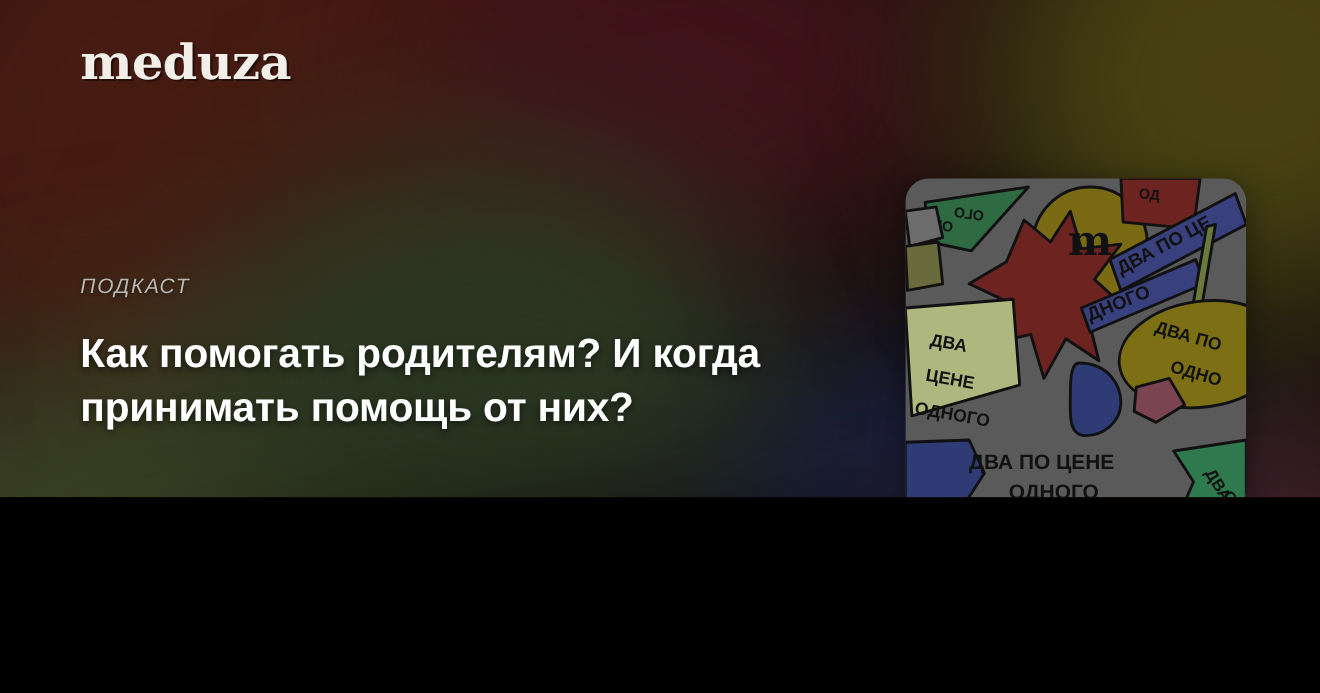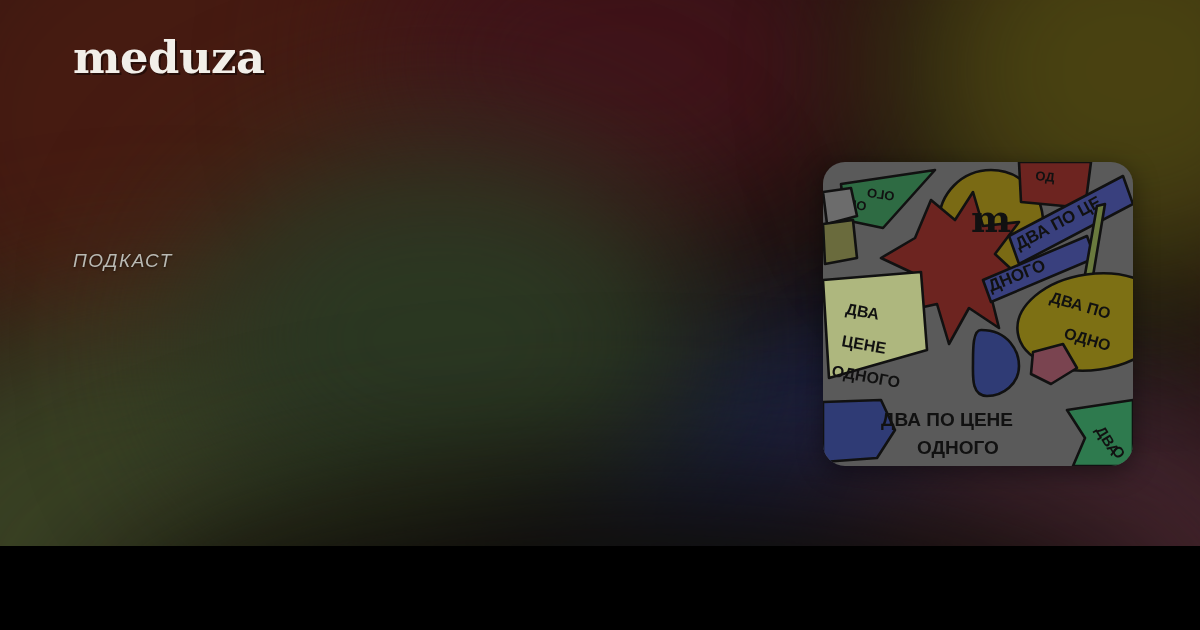--- a/index.html
+++ b/index.html
@@ -4,21 +4,21 @@
 <title>Meduza podcast share card</title>
 <style>
   html, body {
     margin: 0;
     padding: 0;
     background: #000;
   }
   #card {
     position: relative;
     width: 1200px;
-    height: 546px;
+    height: 452px;
     overflow: hidden;
     background: #b91c1c;
     font-family: "Liberation Sans", sans-serif;
   }
 
   
   .bg-layer {
     position: absolute;
     inset: -120px;
     filter: blur(70px);
@@ -116,20 +116,21 @@
   <div class="blob" style="left:900px; top:-140px; width:460px; height:420px; background:#4d4512;"></div>
 
   <div class="scrim"></div>
 
   <div class="content">
 
     <div class="logo">meduza</div>
 
     <div class="kicker">ПОДКАСТ</div>
 
+    <div class="headline">Как помогать родителям? И когда принимать помощь от них?</div>
   </div>
 
   <div class="artwork">
     <svg viewBox="0 0 310 304" xmlns="http://www.w3.org/2000/svg">
       <defs>
         <style>
           .ink { fill:#111; font-family:"Liberation Sans", sans-serif; font-weight:700; }
           .edge { stroke:#111; stroke-width:2.6; stroke-linejoin:round; }
         </style>
       </defs>

